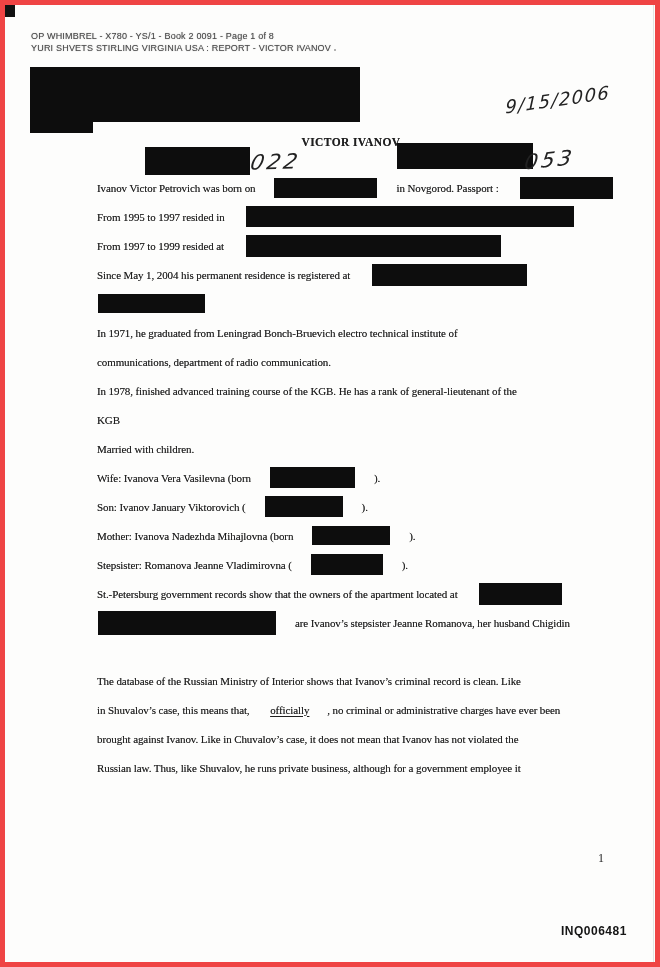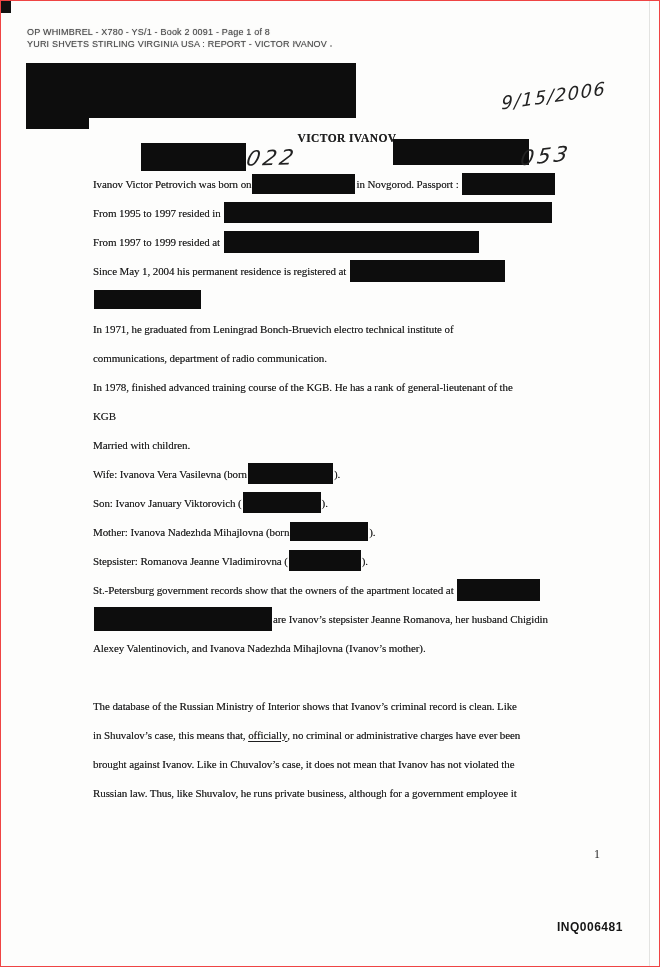--- a/index.html
+++ b/index.html
@@ -7,21 +7,21 @@
     --ink: #1f1f1f;
     --handwriting: #222222;
   }
   * { margin: 0; padding: 0; box-sizing: border-box; }
   html, body { background: #ffffff; }
   .page {
     position: relative;
     width: 660px;
     height: 967px;
     background: #fdfdfc;
-    border: 1px solid #ef4444;
+    border: 5px solid #ef4444;
     overflow: hidden;
     font-family: "Liberation Serif", "DejaVu Serif", serif;
   }
   .corner-mark {
     position: absolute; left: 0; top: 0; width: 10px; height: 12px;
     background: #111;
   }
   .edge-v {
     position: absolute; left: 648px; top: 0; bottom: 0; width: 1px;
     background: #e3e3e1;
@@ -68,20 +68,21 @@
   }
   .body {
     position: absolute; left: 92px; top: 168px; width: 540px;
     font-size: 11px; letter-spacing: -0.1px; color: var(--ink);
     text-shadow: 0 0 0.4px rgba(0,0,0,0.55);
   }
   .line {
     height: 29px;
     display: flex; align-items: center;
     white-space: pre;
+    gap: 18px;
   }
   .line .seg { white-space: pre; }
   .line .seg.underline {
     text-decoration: underline;
     text-underline-offset: 2px;
   }
   .line .redact {
     display: inline-block;
     background: var(--redaction);
     margin: 0 1px;
@@ -140,21 +141,20 @@
       <div class="line"><span class="seg">communications, department of radio communication.</span></div>
       <div class="line"><span class="seg">In 1978, finished advanced training course of the KGB. He has a rank of general-lieutenant of the</span></div>
       <div class="line"><span class="seg">KGB</span></div>
       <div class="line"><span class="seg">Married with children.</span></div>
       <div class="line"><span class="seg">Wife: Ivanova Vera Vasilevna (born</span><span class="redact" style="width: 85px; height: 21px;"></span><span class="seg">).</span></div>
       <div class="line"><span class="seg">Son: Ivanov January Viktorovich (</span><span class="redact" style="width: 78px; height: 21px;"></span><span class="seg">).</span></div>
       <div class="line"><span class="seg">Mother: Ivanova Nadezhda Mihajlovna (born</span><span class="redact" style="width: 78px; height: 19px;"></span><span class="seg">).</span></div>
       <div class="line"><span class="seg">Stepsister: Romanova Jeanne Vladimirovna (</span><span class="redact" style="width: 72px; height: 21px;"></span><span class="seg">).</span></div>
       <div class="line"><span class="seg">St.-Petersburg government records show that the owners of the apartment located at </span><span class="redact" style="width: 83px; height: 22px;"></span></div>
       <div class="line"><span class="redact" style="width: 178px; height: 24px;"></span><span class="seg">are Ivanov’s stepsister Jeanne Romanova, her husband Chigidin</span></div>
-      <div class="line"><span class="seg">Alexey Valentinovich, and Ivanova Nadezhda Mihajlovna (Ivanov’s mother).</span></div>
       <div class="line"></div>
       <div class="line"><span class="seg">The database of the Russian Ministry of Interior shows that Ivanov’s criminal record is clean. Like</span></div>
       <div class="line"><span class="seg">in Shuvalov’s case, this means that, </span><span class="seg underline">officially</span><span class="seg">, no criminal or administrative charges have ever been</span></div>
       <div class="line"><span class="seg">brought against Ivanov. Like in Chuvalov’s case, it does not mean that Ivanov has not violated the</span></div>
       <div class="line"><span class="seg">Russian law. Thus, like Shuvalov, he runs private business, although for a government employee it</span></div>
     </div>
 
   <div class="pageno">1</div>
   <div class="docid">INQ006481</div>
 

